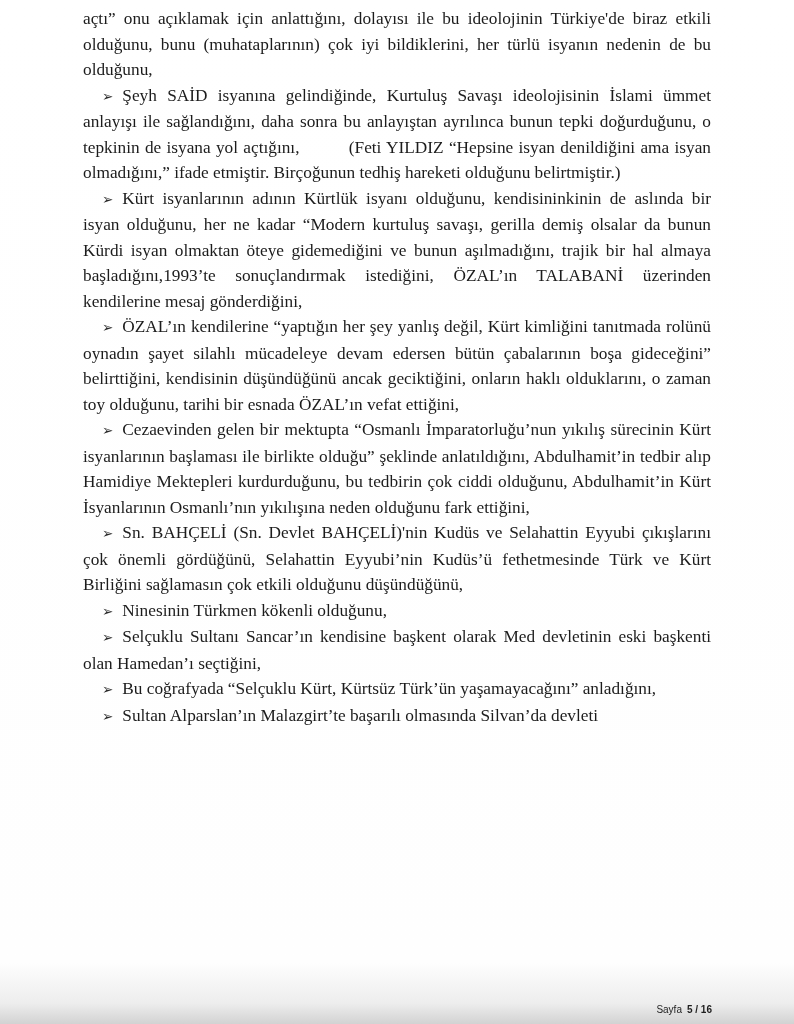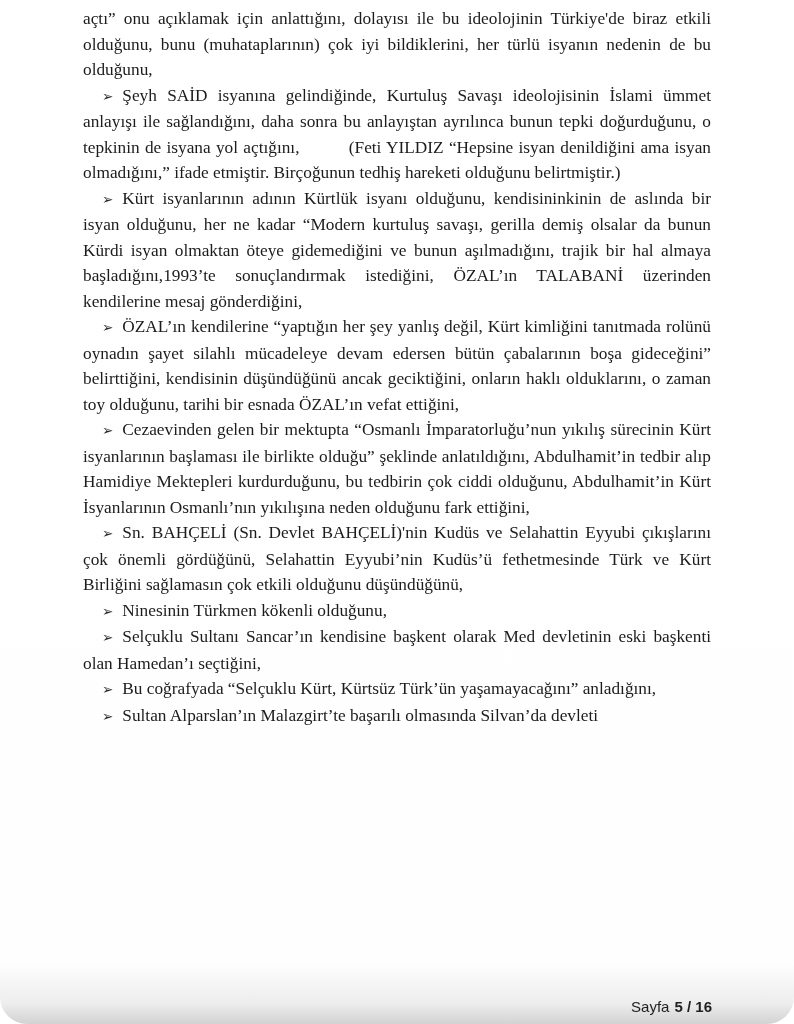--- a/index.html
+++ b/index.html
@@ -11,21 +11,20 @@
     position: relative;
     width: 794px;
     height: 1024px;
     overflow: hidden;
     background: linear-gradient(180deg,
       #ffffff 0%,
       #fefefe 94%,
       #ededed 98%,
       #d2d2d2 100%);
     font-family: "Liberation Serif", "DejaVu Serif", serif;
-    border-radius: 27px;
   }
   .content {
     position: absolute;
     left: 83px;
     top: 6px;
     width: 628px;
     font-size: 17.3px;
     line-height: 25.5px;
     color: #1c1c1c;
     text-align: justify;
@@ -44,21 +43,21 @@
     color: #2a2a2a;
   }
   .italic {
     margin-left: 44px;
   }
   .footer {
     position: absolute;
     right: 82px;
     bottom: 9px;
     font-family: "Liberation Sans", "DejaVu Sans", sans-serif;
-    font-size: 15px;
+    font-size: 10px;
     color: #1f1f1f;
   }
   .footer .footer-label {
     margin-right: 5px;
   }
   .footer .footer-page {
     font-weight: 700;
   }
 </style>
 </head>

